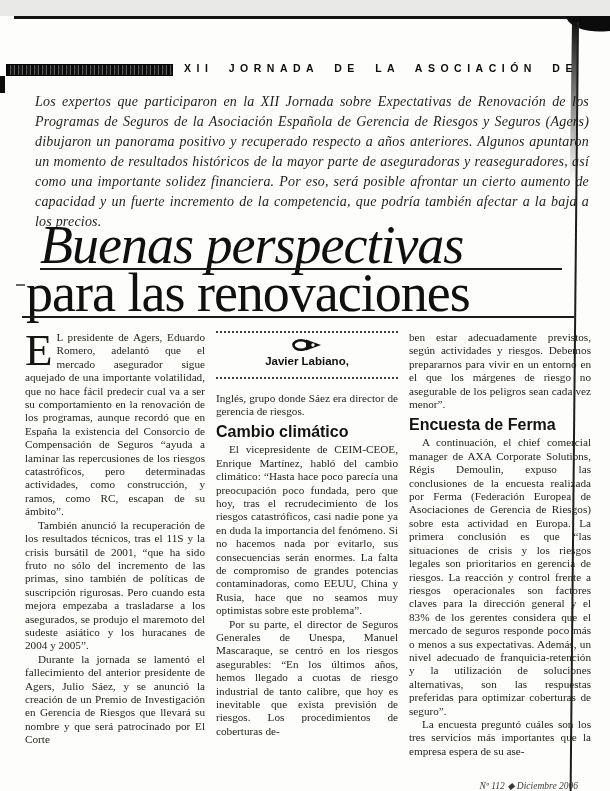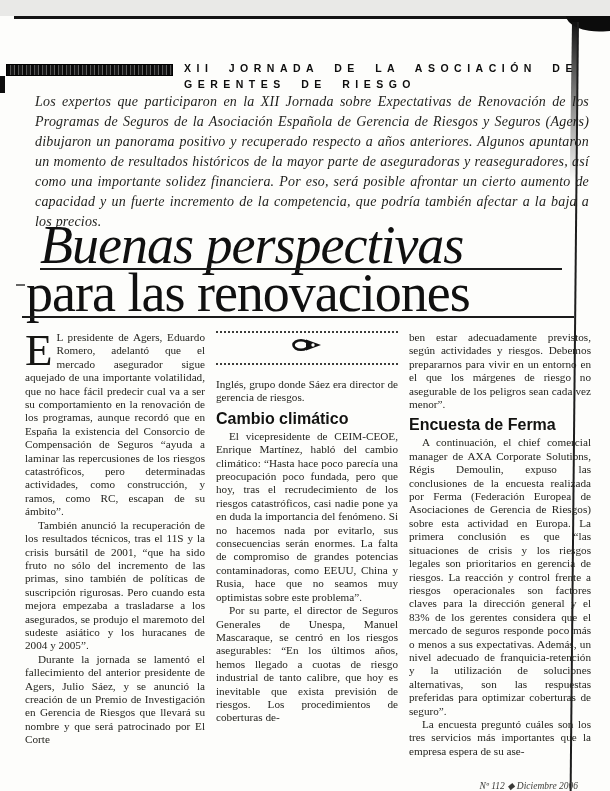--- a/index.html
+++ b/index.html
@@ -76,21 +76,20 @@
   <div class="right-smudge"></div>
   <div class="right-line"></div>
   <div class="left-mark"></div>
   <div class="dash-mark"></div>
 
   
   <header class="kicker">
     <div class="kicker-bar"></div>
     <div class="kicker-text">
       <div>XII JORNADA DE LA ASOCIACIÓN DE</div>
-      <div>GERENTES DE RIESGO</div>
     </div>
   </header>
 
   
   <p class="lede">Los expertos que participaron en la XII Jornada sobre Expectativas de Renovación de los Programas de Seguros de la Asociación Española de Gerencia de Riesgos y Seguros (Agers) dibujaron un panorama positivo y recuperado respecto a años anteriores. Algunos apuntaron un momento de resultados históricos de la mayor parte de aseguradoras y reaseguradores, así como una importante solidez financiera. Por eso, será posible afrontar un cierto aumento de capacidad y un fuerte incremento de la competencia, que podría también afectar a la baja a los precios.</p>
 
   
   <h1 style="display:contents">
     <span class="hl hl1">Buenas perspectivas</span>
     <span class="hl hl2">para las renovaciones</span>
@@ -106,20 +105,21 @@
   </div>
 
   
   <div class="col col-2">
     <div class="byline-box">
       <svg class="byline-orn" width="30" height="14" viewBox="0 0 30 14" aria-hidden="true">
         <ellipse cx="9" cy="7" rx="7.5" ry="4.8" fill="none" stroke="#111" stroke-width="2.6"></ellipse>
         <path d="M14 1.5 L29 7 L14 12.5 Z" fill="#111"></path>
         <circle cx="21" cy="7" r="1.7" fill="#fdfdfb"></circle>
       </svg>
+      <div class="byline-name">Javier Labiano,</div>
     </div>
     <p class="noindent">Inglés, grupo donde Sáez era director de gerencia de riesgos.</p>
     <h2 class="subhead">Cambio climático</h2>
     <p>El vicepresidente de CEIM-CEOE, Enrique Martínez, habló del cambio climático: “Hasta hace poco parecía una preocupación poco fundada, pero que hoy, tras el recrudecimiento de los riesgos catastróficos, casi nadie pone ya en duda la importancia del fenómeno. Si no hacemos nada por evitarlo, sus consecuencias serán enormes. La falta de compromiso de grandes potencias contaminadoras, como EEUU, China y Rusia, hace que no seamos muy optimistas sobre este problema”.</p>
     <p>Por su parte, el director de Seguros Generales de Unespa, Manuel Mascaraque, se centró en los riesgos asegurables: “En los últimos años, hemos llegado a cuotas de riesgo industrial de tanto calibre, que hoy es inevitable que exista previsión de riesgos. Los procedimientos de coberturas de-</p>
   </div>
 
   
   <div class="col col-3">
     <p class="noindent">ben estar adecuadamente previstos, según actividades y riesgos. Debemos prepararnos para vivir en un entorno en el que los márgenes de riesgo no asegurable de los peligros sean cada vez menor”.</p>

